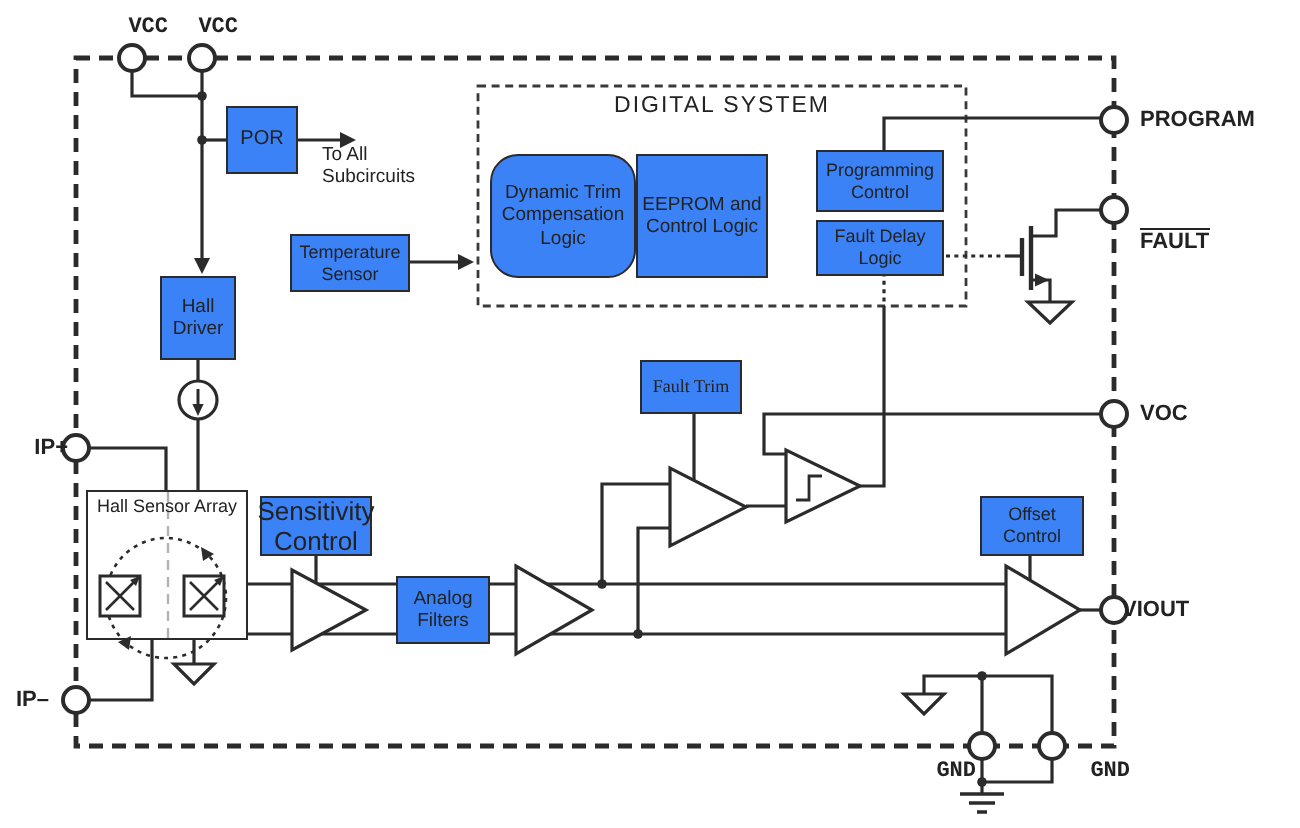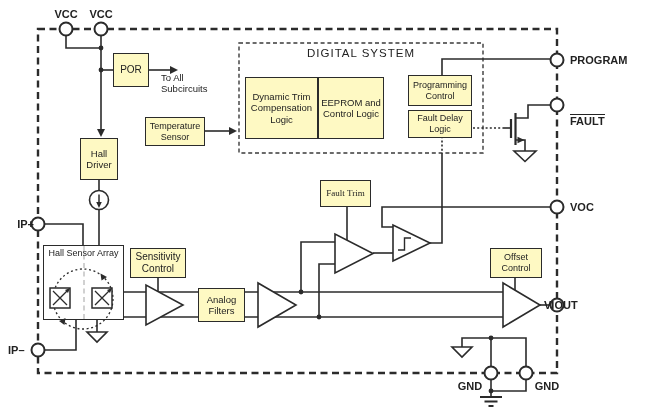--- a/index.html
+++ b/index.html
@@ -1,25 +1,25 @@
 <!DOCTYPE html>
 <html><head>
 <meta charset="utf-8">
 <style>
   html,body{margin:0;padding:0;background:#fff;}
   .stage{position:relative;width:650px;height:414px;background:#fff;overflow:hidden;
          font-family:"Liberation Sans", sans-serif;color:#222;}
   .stage svg{position:absolute;left:0;top:0;}
-  .box{position:absolute;box-sizing:border-box;border:1.5px solid #2b2b2b;background:#fef9c3;
+  .box{position:absolute;box-sizing:border-box;border:1.5px solid #2b2b2b;background:#3b82f6;
        display:flex;align-items:center;justify-content:center;text-align:center;
        font-size:9.5px;line-height:1.18;white-space:pre-line;}
   .box.transparent{background:transparent;align-items:flex-start;padding-top:2px;}
   .lbl{position:absolute;font-size:9.5px;line-height:1.2;white-space:pre-line;}
   .pin-label{position:absolute;font-weight:bold;font-size:11px;line-height:1;}
-  .center{text-align:center;}
+  .center{text-align:right;font-family:Liberation Mono, monospace;}
   .ds-title{position:absolute;font-size:11.5px;letter-spacing:1px;text-align:center;}
   .overline{border-top:1.5px solid #222;padding-top:1px;display:inline-block;}
 </style>
 </head>
 <body>
 
 <div class="stage">
 
   <svg width="650" height="414" viewBox="0 0 650 414">
 
@@ -131,45 +131,45 @@
     </g>
   </svg>
 
   <div class="ds-title" style="left:239px;top:47px;width:244px;">DIGITAL SYSTEM</div>
 
   <div class="box" style="left:113px;top:53px;width:36px;height:34px;font-size:10px;">POR</div>
   <div class="box" style="left:145px;top:117px;width:60px;height:29px;font-size:9px;">Temperature
 Sensor</div>
   <div class="box" style="left:80px;top:138px;width:38px;height:42px;">Hall
 Driver</div>
-  <div class="box" style="left:245px;top:77px;width:73px;height:62px;">Dynamic Trim
+  <div class="box" style="left:245px;top:77px;width:73px;height:62px;border-radius:14px;">Dynamic Trim
 Compensation
 Logic</div>
   <div class="box" style="left:318px;top:77px;width:66px;height:62px;">EEPROM and
 Control Logic</div>
   <div class="box" style="left:408px;top:75px;width:64px;height:31px;font-size:9px;">Programming
 Control</div>
   <div class="box" style="left:408px;top:110px;width:64px;height:28px;font-size:9px;">Fault Delay
 Logic</div>
   <div class="box" style="left:320px;top:180px;width:51px;height:27px;font-size:9px;font-family:Liberation Serif, serif;">Fault Trim</div>
-  <div class="box" style="left:130px;top:248px;width:56px;height:30px;font-size:10px;">Sensitivity
+  <div class="box" style="left:130px;top:248px;width:56px;height:30px;font-size:13px;">Sensitivity
 Control</div>
   <div class="box" style="left:198px;top:288px;width:47px;height:34px;">Analog
 Filters</div>
   <div class="box" style="left:490px;top:248px;width:52px;height:30px;font-size:9px;">Offset
 Control</div>
   <div class="box transparent" style="left:43px;top:245px;width:81px;height:75px;font-size:9px;">Hall Sensor Array</div>
 
   <div class="lbl" style="left:161px;top:72px;">To All
 Subcircuits</div>
 
   <div class="pin-label center" style="left:48px;top:9px;width:36px;">VCC</div>
   <div class="pin-label center" style="left:83px;top:9px;width:36px;">VCC</div>
   <div class="pin-label" style="left:8px;top:219px;width:26px;text-align:right;">IP+</div>
   <div class="pin-label" style="left:8px;top:345px;width:26px;text-align:left;">IP–</div>
   <div class="pin-label" style="left:570px;top:55px;">PROGRAM</div>
   <div class="pin-label" style="left:570px;top:98px;margin-top:16px;"><span class="overline">FAULT</span></div>
   <div class="pin-label" style="left:570px;top:202px;">VOC</div>
-  <div class="pin-label" style="left:544px;top:300px;text-align:right;">VIOUT</div>
+  <div class="pin-label" style="left:561px;top:300px;text-align:right;">VIOUT</div>
   <div class="pin-label center" style="left:452px;top:381px;width:36px;">GND</div>
   <div class="pin-label center" style="left:529px;top:381px;width:36px;">GND</div>
 
 </div>
 
 </body></html>

